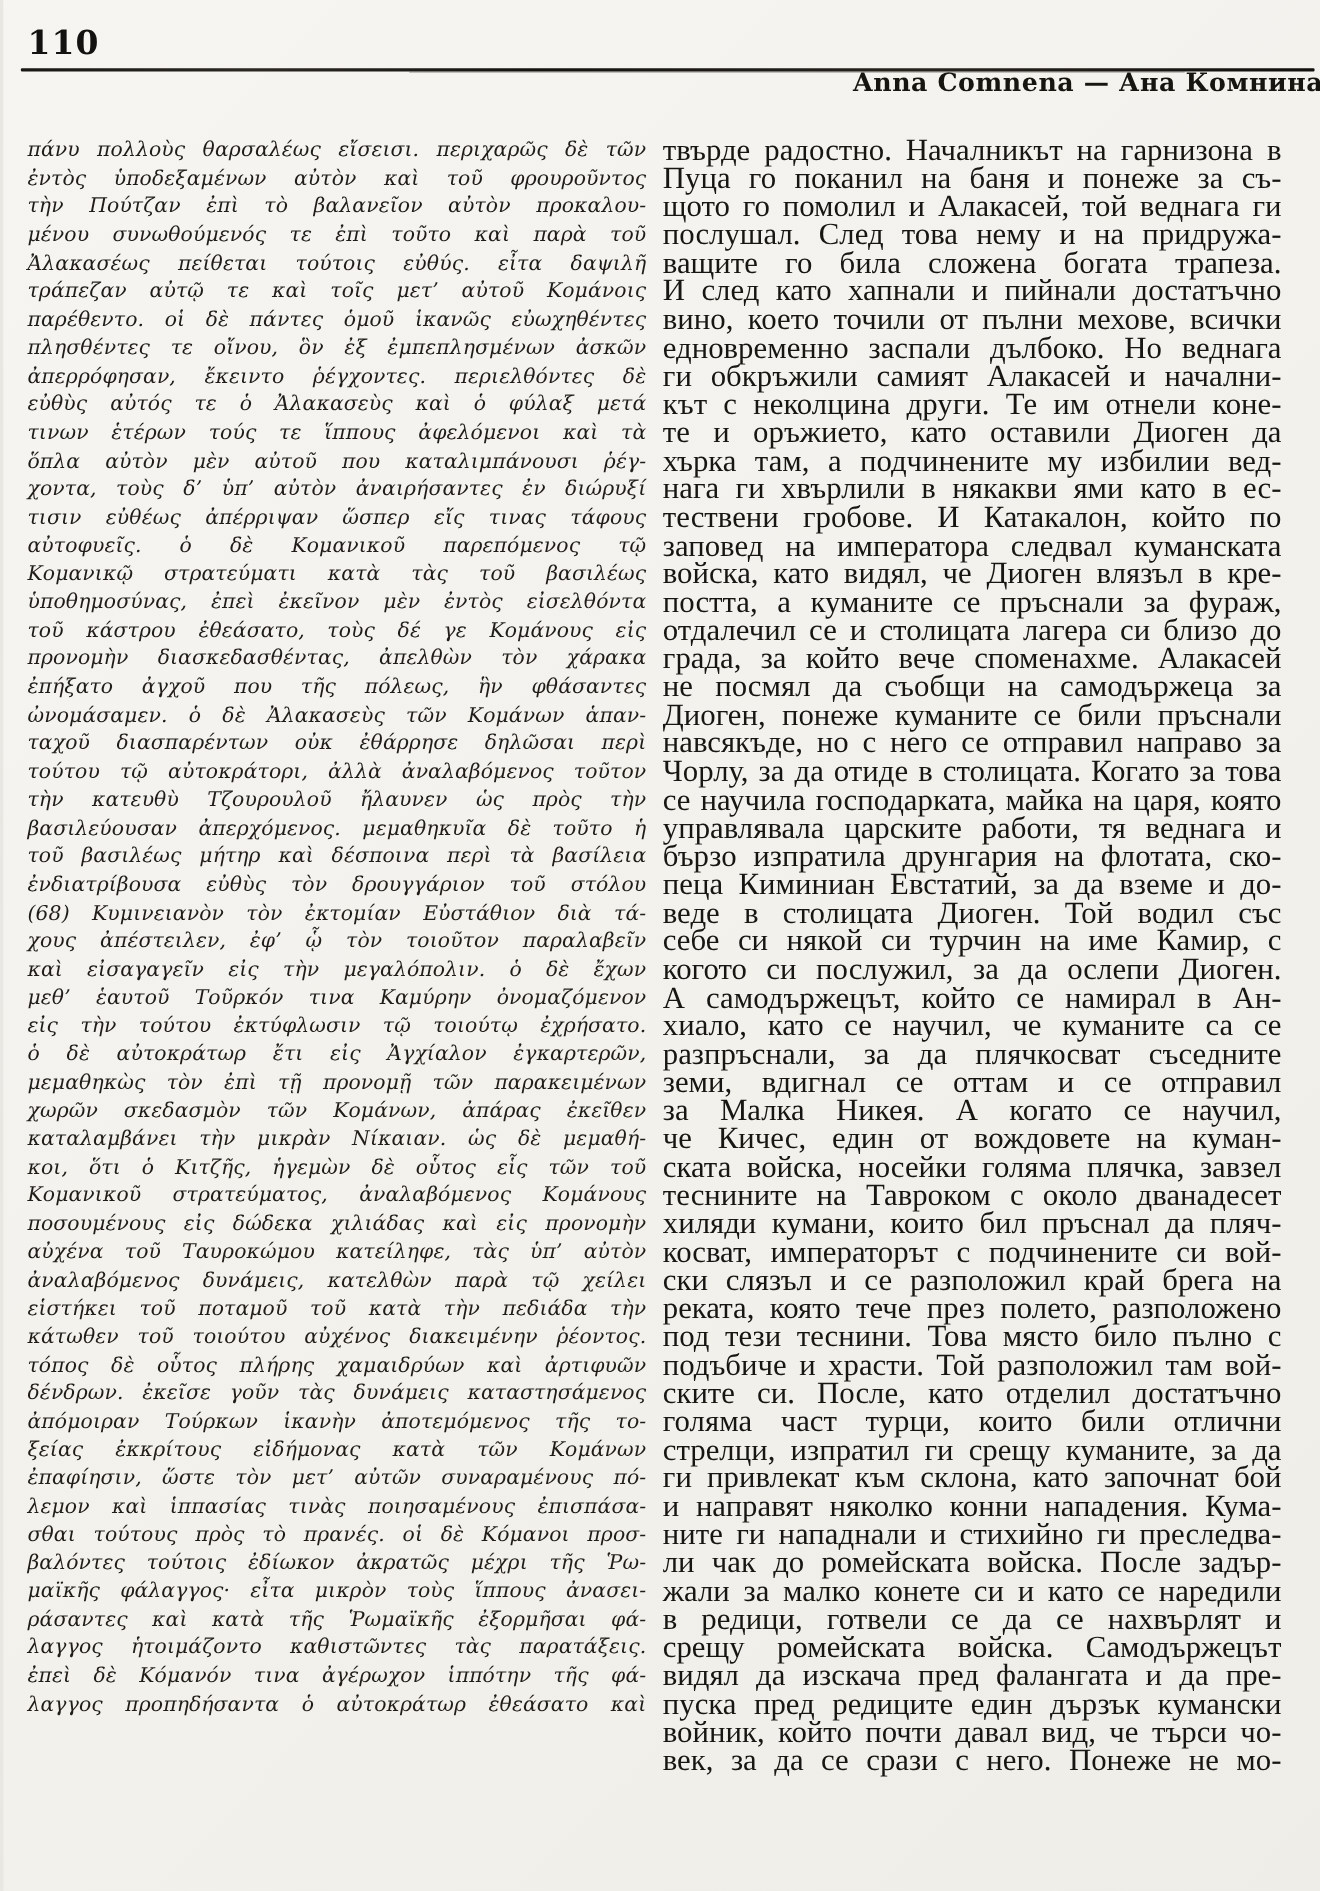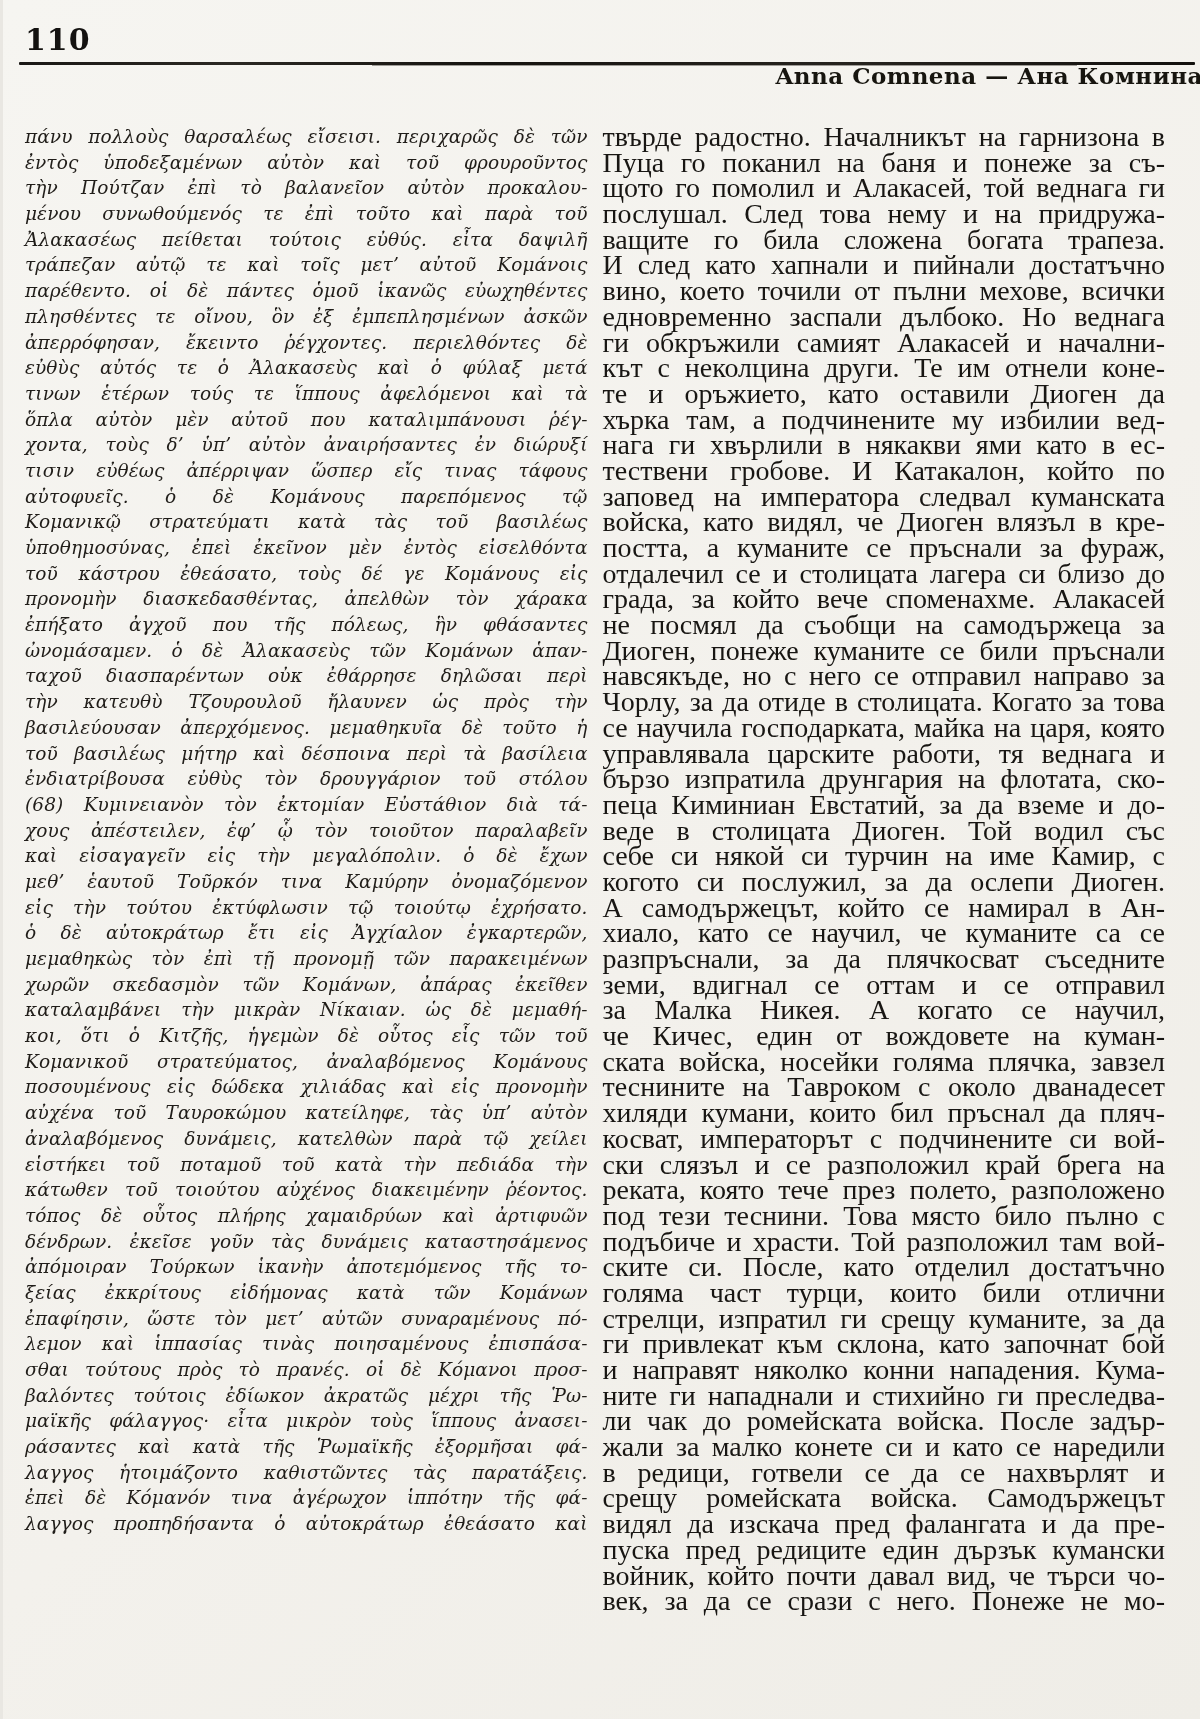--- a/index.html
+++ b/index.html
@@ -80,28 +80,29 @@
         <div class="line">Ἀλακασέως πείθεται τούτοις εὐθύς. εἶτα δαψιλῆ</div>
         <div class="line">τράπεζαν αὐτῷ τε καὶ τοῖς μετ’ αὐτοῦ Κομάνοις</div>
         <div class="line">παρέθεντο. οἱ δὲ πάντες ὁμοῦ ἱκανῶς εὐωχηθέντες</div>
         <div class="line">πλησθέντες τε οἴνου, ὃν ἐξ ἐμπεπλησμένων ἀσκῶν</div>
         <div class="line">ἀπερρόφησαν, ἔκειντο ῥέγχοντες. περιελθόντες δὲ</div>
         <div class="line">εὐθὺς αὐτός τε ὁ Ἀλακασεὺς καὶ ὁ φύλαξ μετά</div>
         <div class="line">τινων ἑτέρων τούς τε ἵππους ἀφελόμενοι καὶ τὰ</div>
         <div class="line">ὅπλα αὐτὸν μὲν αὐτοῦ που καταλιμπάνουσι ῥέγ-</div>
         <div class="line">χοντα, τοὺς δ’ ὑπ’ αὐτὸν ἀναιρήσαντες ἐν διώρυξί</div>
         <div class="line">τισιν εὐθέως ἀπέρριψαν ὥσπερ εἴς τινας τάφους</div>
-        <div class="line">αὐτοφυεῖς. ὁ δὲ Κομάνους παρεπόμενος τῷ</div>
+        <div class="line">αὐτοφυεῖς. ὁ δὲ Κομανικοῦ παρεπόμενος τῷ</div>
         <div class="line">Κομανικῷ στρατεύματι κατὰ τὰς τοῦ βασιλέως</div>
         <div class="line">ὑποθημοσύνας, ἐπεὶ ἐκεῖνον μὲν ἐντὸς εἰσελθόντα</div>
         <div class="line">τοῦ κάστρου ἐθεάσατο, τοὺς δέ γε Κομάνους εἰς</div>
         <div class="line">προνομὴν διασκεδασθέντας, ἀπελθὼν τὸν χάρακα</div>
         <div class="line">ἐπήξατο ἀγχοῦ που τῆς πόλεως, ἣν φθάσαντες</div>
         <div class="line">ὠνομάσαμεν. ὁ δὲ Ἀλακασεὺς τῶν Κομάνων ἁπαν-</div>
         <div class="line">ταχοῦ διασπαρέντων οὐκ ἐθάρρησε δηλῶσαι περὶ</div>
+        <div class="line">τούτου τῷ αὐτοκράτορι, ἀλλὰ ἀναλαβόμενος τοῦτον</div>
         <div class="line">τὴν κατευθὺ Τζουρουλοῦ ἤλαυνεν ὡς πρὸς τὴν</div>
         <div class="line">βασιλεύουσαν ἀπερχόμενος. μεμαθηκυῖα δὲ τοῦτο ἡ</div>
         <div class="line">τοῦ βασιλέως μήτηρ καὶ δέσποινα περὶ τὰ βασίλεια</div>
         <div class="line">ἐνδιατρίβουσα εὐθὺς τὸν δρουγγάριον τοῦ στόλου</div>
         <div class="line">(68) Κυμινειανὸν τὸν ἐκτομίαν Εὐστάθιον διὰ τά-</div>
         <div class="line">χους ἀπέστειλεν, ἐφ’ ᾧ τὸν τοιοῦτον παραλαβεῖν</div>
         <div class="line">καὶ εἰσαγαγεῖν εἰς τὴν μεγαλόπολιν. ὁ δὲ ἔχων</div>
         <div class="line">μεθ’ ἑαυτοῦ Τοῦρκόν τινα Καμύρην ὀνομαζόμενον</div>
         <div class="line">εἰς τὴν τούτου ἐκτύφλωσιν τῷ τοιούτῳ ἐχρήσατο.</div>
         <div class="line">ὁ δὲ αὐτοκράτωρ ἔτι εἰς Ἀγχίαλον ἐγκαρτερῶν,</div>

